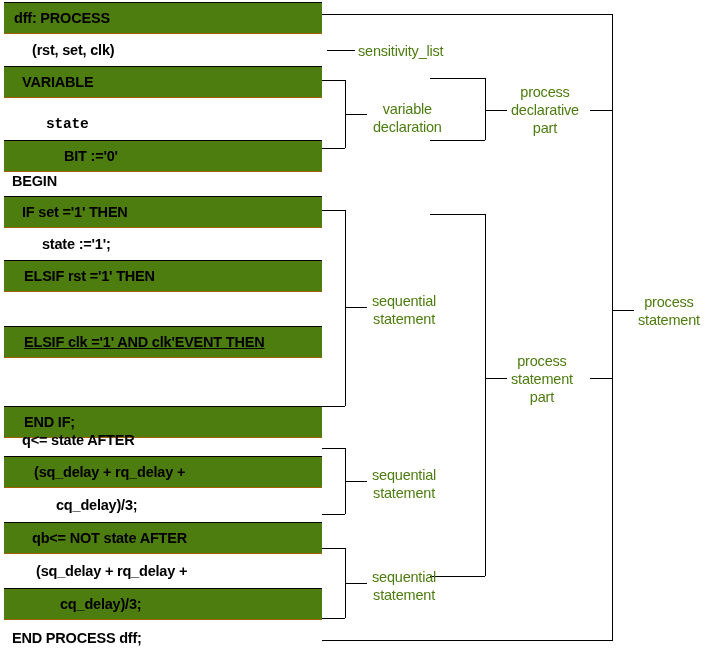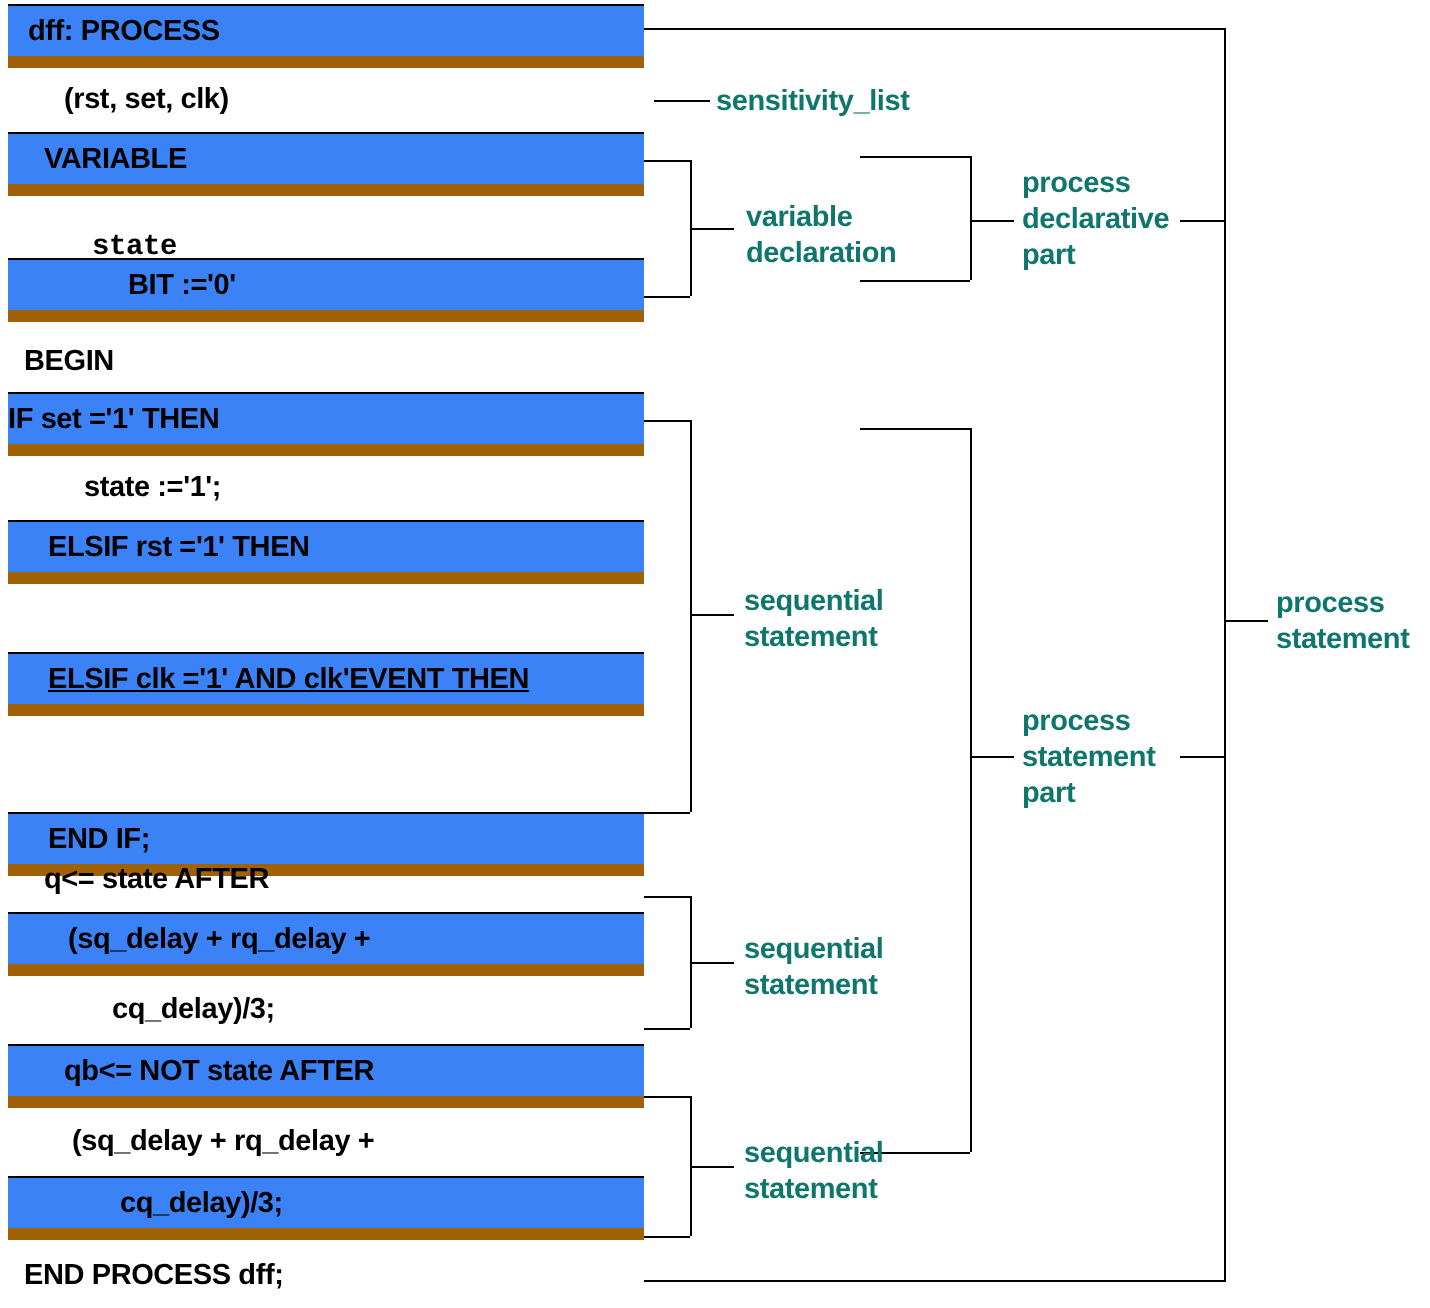--- a/index.html
+++ b/index.html
@@ -24,71 +24,72 @@
     box-sizing: border-box;
     display: flex;
     align-items: center;
     font-size: 14.5px;
     font-weight: bold;
     color: #000000;
     letter-spacing: -0.2px;
     white-space: nowrap;
   }
   .row.shaded {
-    background: #3b82f6;
+    background: #4d7c0f;
     border-top: 1px solid #000000;
-    border-bottom: 6px solid #a16207;
+    border-bottom: 1px solid #a16207;
   }
   .row.plain {
     background: transparent;
   }
   
   .ln {
     position: absolute;
     background: #000000;
   }
   .ln.h { height: 1px; }
   .ln.v { width: 1px; }
 
   
   .label {
     position: absolute;
     font-size: 14.5px;
-    font-weight: bold;
-    color: #0f766e;
+    font-weight: normal;
+    color: #4d7c0f;
     line-height: 18px;
     white-space: pre-line;
     letter-spacing: -0.2px;
+    text-align: center;
   }
 </style>
 </head>
 <body>
 
 <div id="stage">
 
   <div class="row shaded" style="top:2px;">
       <span style="padding-left:10px">dff: PROCESS</span>
     </div>
   <div class="row plain" style="top:34px;align-items:center;">
       <span style="padding-left:28px">(rst, set, clk)</span>
     </div>
   <div class="row shaded" style="top:66px;">
       <span style="padding-left:18px">VARIABLE</span>
     </div>
   <div class="row plain" style="top:108px;font-family:Liberation Mono, monospace;">
       <span style="padding-left:42px">state</span>
     </div>
-  <div class="row shaded" style="top:129px;">
+  <div class="row shaded" style="top:140px;">
       <span style="padding-left:60px">BIT :='0'</span>
     </div>
   <div class="row plain" style="top:165px;">
       <span style="padding-left:8px">BEGIN</span>
     </div>
   <div class="row shaded" style="top:196px;">
-      <span style="">IF set ='1' THEN</span>
+      <span style="padding-left:18px">IF set ='1' THEN</span>
     </div>
   <div class="row plain" style="top:228px;">
       <span style="padding-left:38px">state :='1';</span>
     </div>
   <div class="row shaded" style="top:260px;">
       <span style="padding-left:20px">ELSIF rst ='1' THEN</span>
     </div>
   <div class="row plain" style="top:292px;margin-top:40px;">
       <span style="padding-left:40px">state :='0'</span>
     </div>

